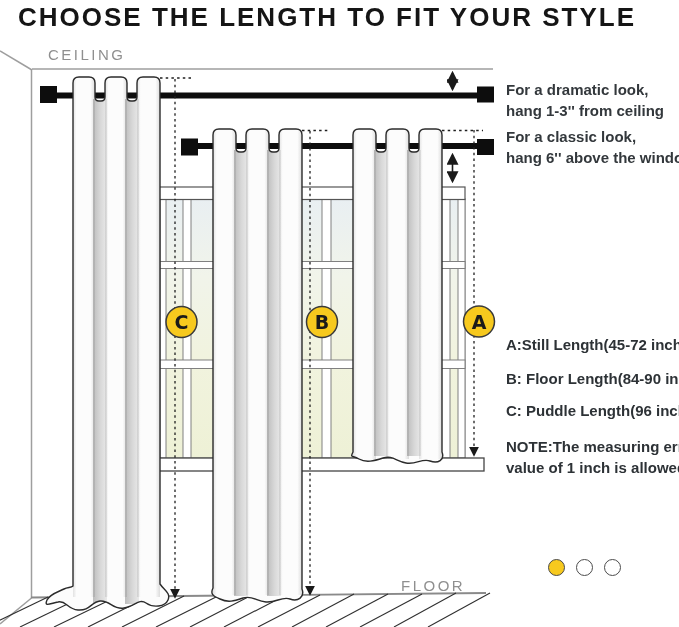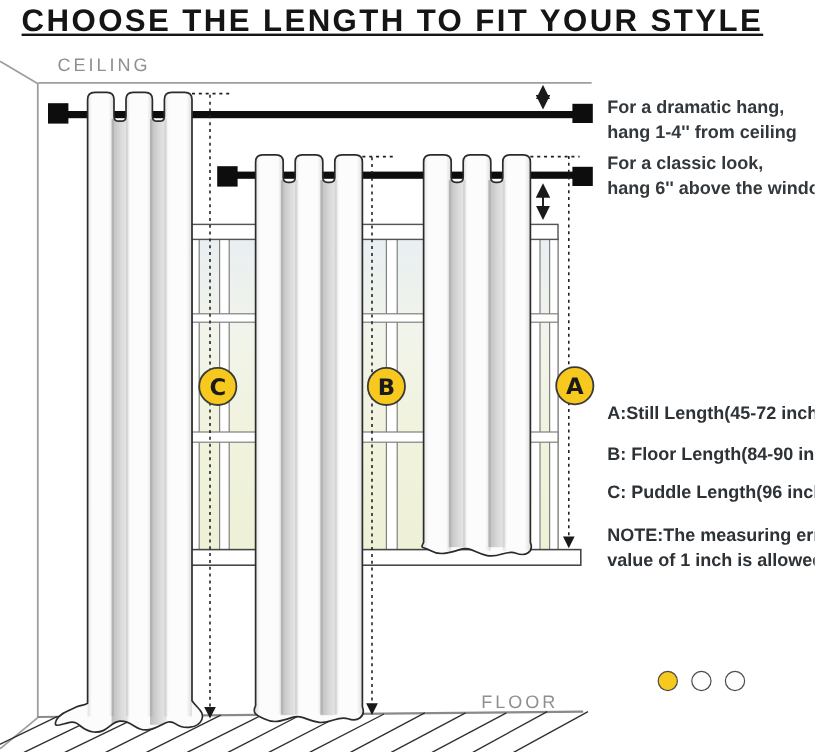--- a/index.html
+++ b/index.html
@@ -4,21 +4,21 @@
 <style>
   html,body{margin:0;padding:0;background:#ffffff;}
   #stage{
     position:relative;width:679px;height:627px;background:#ffffff;overflow:hidden;
     font-family:"Liberation Sans", sans-serif;
   }
   #diagram-svg{position:absolute;left:0;top:0;}
   .abs{position:absolute;}
   .title{
     left:0;top:2px;width:564px;text-align:center;padding-left:18px;box-sizing:border-box;
-    font-size:26px;font-weight:700;letter-spacing:2px;color:#151515;white-space:nowrap;text-decoration:underline;
+    font-size:26px;font-weight:700;letter-spacing:2px;color:#151515;white-space:nowrap;
   }
   .room-label{
     font-size:15px;letter-spacing:2.5px;color:#8f8f8f;font-weight:400;white-space:nowrap;
   }
   .ceiling-label{left:48px;top:46px;}
   .floor-label{left:401px;top:577px;text-align:right;}
   .ann{
     left:506px;font-size:15px;line-height:21px;font-weight:600;color:#33383c;white-space:nowrap;
   }
   .ann-dramatic{top:79px;}
@@ -213,22 +213,22 @@
       <text class="marker-letter" x="479" y="328.5" text-anchor="middle">A</text>
     </g>
   </svg>
 
   <div class="abs title">CHOOSE THE LENGTH TO FIT YOUR STYLE</div>
 
   <div class="abs room-label ceiling-label">CEILING</div>
   <div class="abs room-label floor-label">FLOOR</div>
 
   <div class="abs ann ann-dramatic">
-    <div>For a dramatic hang,</div>
-    <div>hang 1-4'' from ceiling</div>
+    <div>For a dramatic look,</div>
+    <div>hang 1-3'' from ceiling</div>
   </div>
   <div class="abs ann ann-classic">
     <div>For a classic look,</div>
     <div>hang 6'' above the window</div>
   </div>
 
   <div class="abs len-item len-a">A:Still Length(45-72 inch)</div>
   <div class="abs len-item len-b">B: Floor Length(84-90 inch)</div>
   <div class="abs len-item len-c">C: Puddle Length(96 inch)</div>
 

